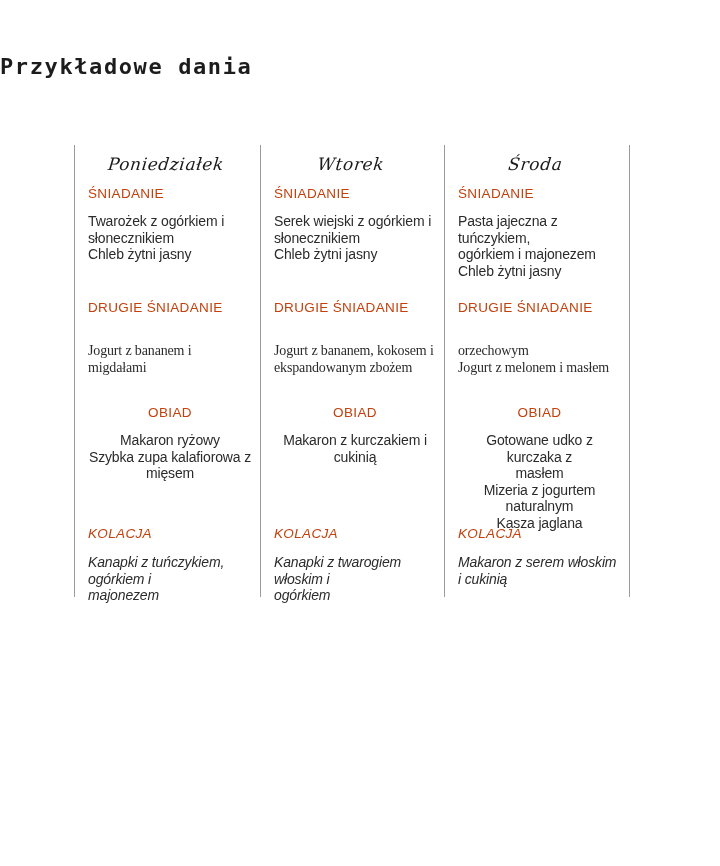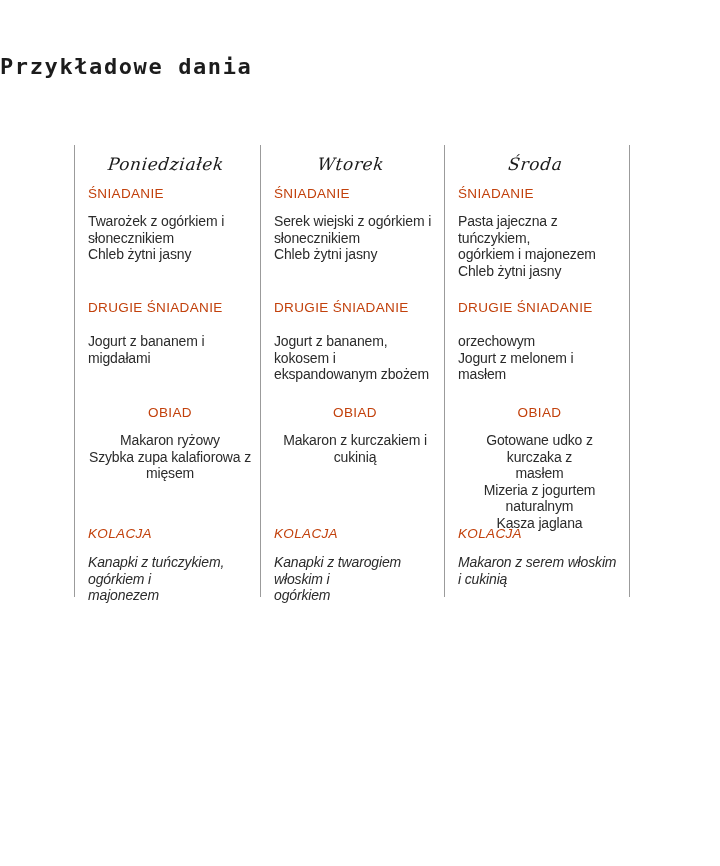--- a/index.html
+++ b/index.html
@@ -106,21 +106,21 @@
   .meal-item {
     display: block;
   }
 
   
   .slot-0 { top: 41px; }
   .slot-1 { top: 155px; }
   .slot-2 { top: 260px; text-align: center; }
   .slot-3 { top: 381px; font-style: italic; }
 
-  .slot-1 .meal-items { margin-top: 17px; }
+  .slot-1 .meal-items { margin-top: 27px; font-family: Liberation Serif, serif; }
   .slot-3 .meal-items { margin-top: 12px; }
 </style>
 </head>
 <body>
 
 <div class="page-title">Przykładowe dania</div>
 
 <div class="menu-table" id="menu-table">
     <div class="menu-col col-0">
       <div class="day-name">Poniedziałek</div>

